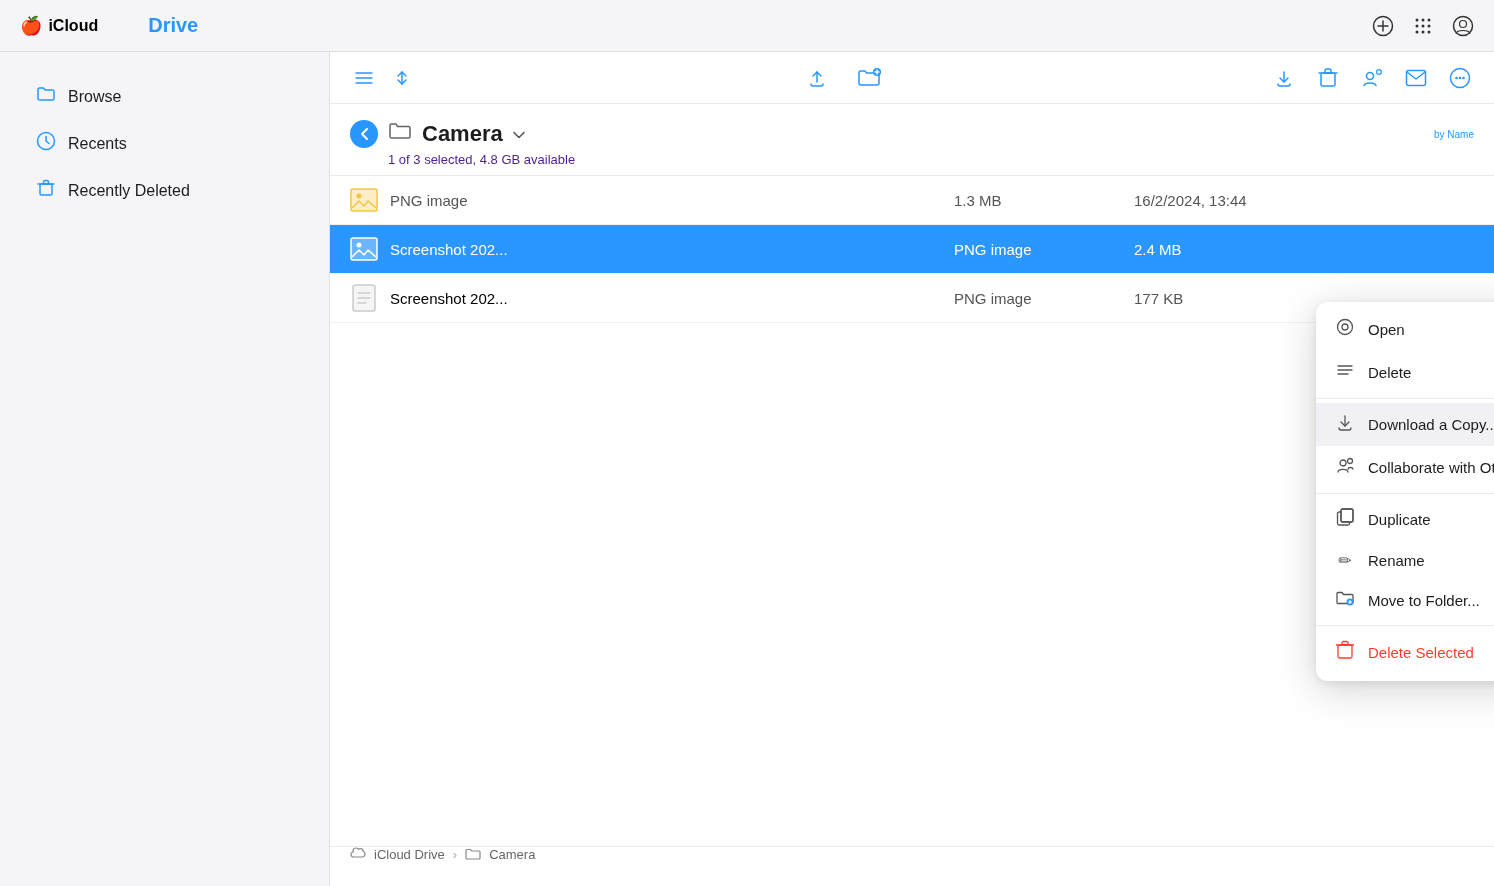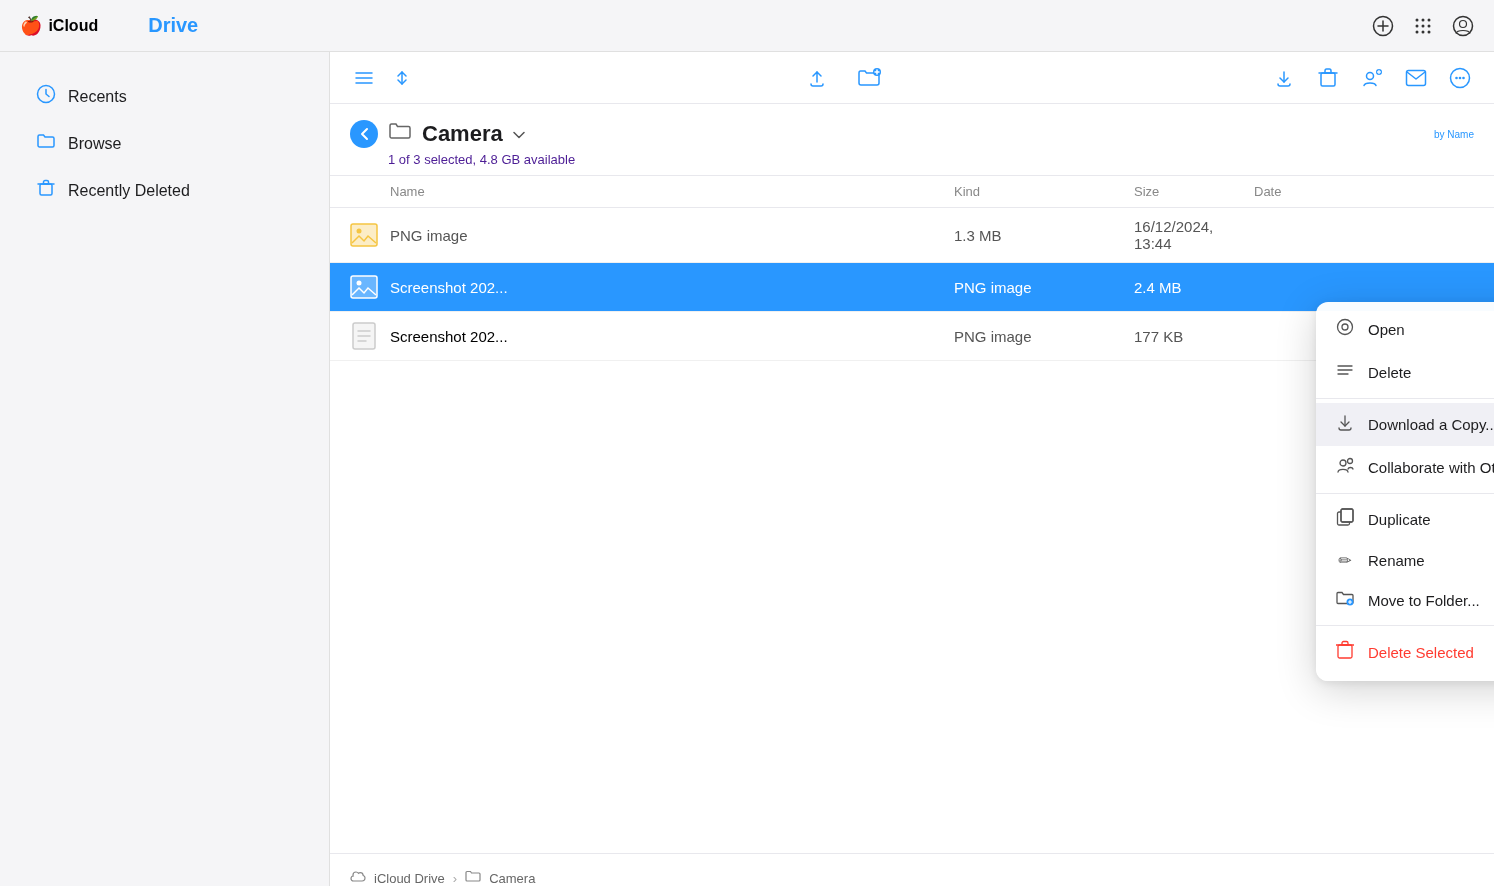--- a/index.html
+++ b/index.html
@@ -230,24 +230,24 @@
     .file-meta {
       font-size: 15px;
       color: #555;
     }
     .file-row.selected .file-name {
       color: white;
     }
 
     
     .bottom-breadcrumb {
-      height: 33px;
+      height: 40px;
       border-top: 1px solid #e8e8ed;
       display: flex;
-      align-items: flex-end;
+      align-items: flex-start;
       padding: 0 20px;
       gap: 8px;
       font-size: 13px;
       color: #666;
       background: #fff;
     }
     .breadcrumb-sep {
       color: #aaa;
     }
 
@@ -332,33 +332,33 @@
     </div>
   </div>
 </div>
 
 <div class="main-layout">
 
   <div class="sidebar">
     <div class="sidebar-item">
       <span class="sidebar-item-icon">
         <svg width="20" height="20" viewBox="0 0 20 20" fill="none">
+          <path d="M2 5.5 C2 4.7 2.7 4 3.5 4 H7.5 L9 6 H16.5 C17.3 6 18 6.7 18 7.5 V14.5 C18 15.3 17.3 16 16.5 16 H3.5 C2.7 16 2 15.3 2 14.5 V5.5Z" stroke="#2997ff" stroke-width="1.5" fill="none"></path>
+        </svg>
+      </span>
+      <span class="sidebar-item-label">Browse</span>
+    </div>
+    <div class="sidebar-item">
+      <span class="sidebar-item-icon">
+        <svg width="20" height="20" viewBox="0 0 20 20" fill="none">
           <circle cx="10" cy="10" r="8.5" stroke="#2997ff" stroke-width="1.5"></circle>
           <path d="M10 5.5 L10 10 L13 12.5" stroke="#2997ff" stroke-width="1.5" stroke-linecap="round" stroke-linejoin="round"></path>
         </svg>
       </span>
       <span class="sidebar-item-label">Recents</span>
-    </div>
-    <div class="sidebar-item">
-      <span class="sidebar-item-icon">
-        <svg width="20" height="20" viewBox="0 0 20 20" fill="none">
-          <path d="M2 5.5 C2 4.7 2.7 4 3.5 4 H7.5 L9 6 H16.5 C17.3 6 18 6.7 18 7.5 V14.5 C18 15.3 17.3 16 16.5 16 H3.5 C2.7 16 2 15.3 2 14.5 V5.5Z" stroke="#2997ff" stroke-width="1.5" fill="none"></path>
-        </svg>
-      </span>
-      <span class="sidebar-item-label">Browse</span>
     </div>
     <div class="sidebar-item">
       <span class="sidebar-item-icon">
         <svg width="20" height="20" viewBox="0 0 20 20" fill="none">
           <rect x="4" y="6" width="12" height="11" rx="1.5" stroke="#2997ff" stroke-width="1.5" fill="none"></rect>
           <path d="M2 6 H18" stroke="#2997ff" stroke-width="1.5" stroke-linecap="round"></path>
           <path d="M7.5 4 C7.5 3.2 8.2 2.5 9 2.5 H11 C11.8 2.5 12.5 3.2 12.5 4 V6 H7.5 Z" stroke="#2997ff" stroke-width="1.5" fill="none"></path>
         </svg>
       </span>
       <span class="sidebar-item-label">Recently Deleted</span>
@@ -457,40 +457,33 @@
           <svg width="12" height="8" viewBox="0 0 12 8" fill="none">
             <path d="M1 1.5 L6 6.5 L11 1.5" stroke="#555" stroke-width="1.5" stroke-linecap="round" stroke-linejoin="round"></path>
           </svg>
         </span>
         <span class="folder-sort">by Name</span>
       </div>
       <div class="folder-subtitle">1 of 3 selected, 4.8 GB available</div>
     </div>
 
     <div class="file-list">
-      <div class="file-list-header">
-        <div></div>
-        <div class="col-header">Name</div>
-        <div class="col-header">Kind</div>
-        <div class="col-header">Size</div>
-        <div class="col-header">Date</div>
-      </div>
 
       <div class="file-row" id="file-row-0">
         <div class="file-thumb">
           <svg width="28" height="28" viewBox="0 0 28 28" fill="none">
             <rect x="1" y="3" width="26" height="22" rx="2" fill="#f5c542" opacity="0.3"></rect>
             <rect x="1" y="3" width="26" height="22" rx="2" stroke="#f5c542" stroke-width="1.5" fill="none"></rect>
             <circle cx="9" cy="10" r="2.5" fill="#f5c542"></circle>
             <path d="M2 22 L9 15 L14 20 L18 15 L26 22" stroke="#f5c542" stroke-width="1.5" fill="none"></path>
           </svg>
         </div>
         <div class="file-meta">PNG image</div>
         <div class="file-meta">1.3 MB</div>
-        <div class="file-meta">16/12/2024, 13:44</div>
+        <div class="file-meta">16/2/2024, 13:44</div>
       </div>
 
       <div class="file-row selected" id="file-row-1">
         <div class="file-thumb">
           <svg width="28" height="28" viewBox="0 0 28 28" fill="none">
             <rect x="1" y="3" width="26" height="22" rx="2" fill="rgba(255,255,255,0.3)"></rect>
             <rect x="1" y="3" width="26" height="22" rx="2" stroke="white" stroke-width="1.5" fill="none"></rect>
             <circle cx="9" cy="10" r="2.5" fill="white"></circle>
             <path d="M2 22 L9 15 L14 20 L18 15 L26 22" stroke="white" stroke-width="1.5" fill="none"></path>
           </svg>

